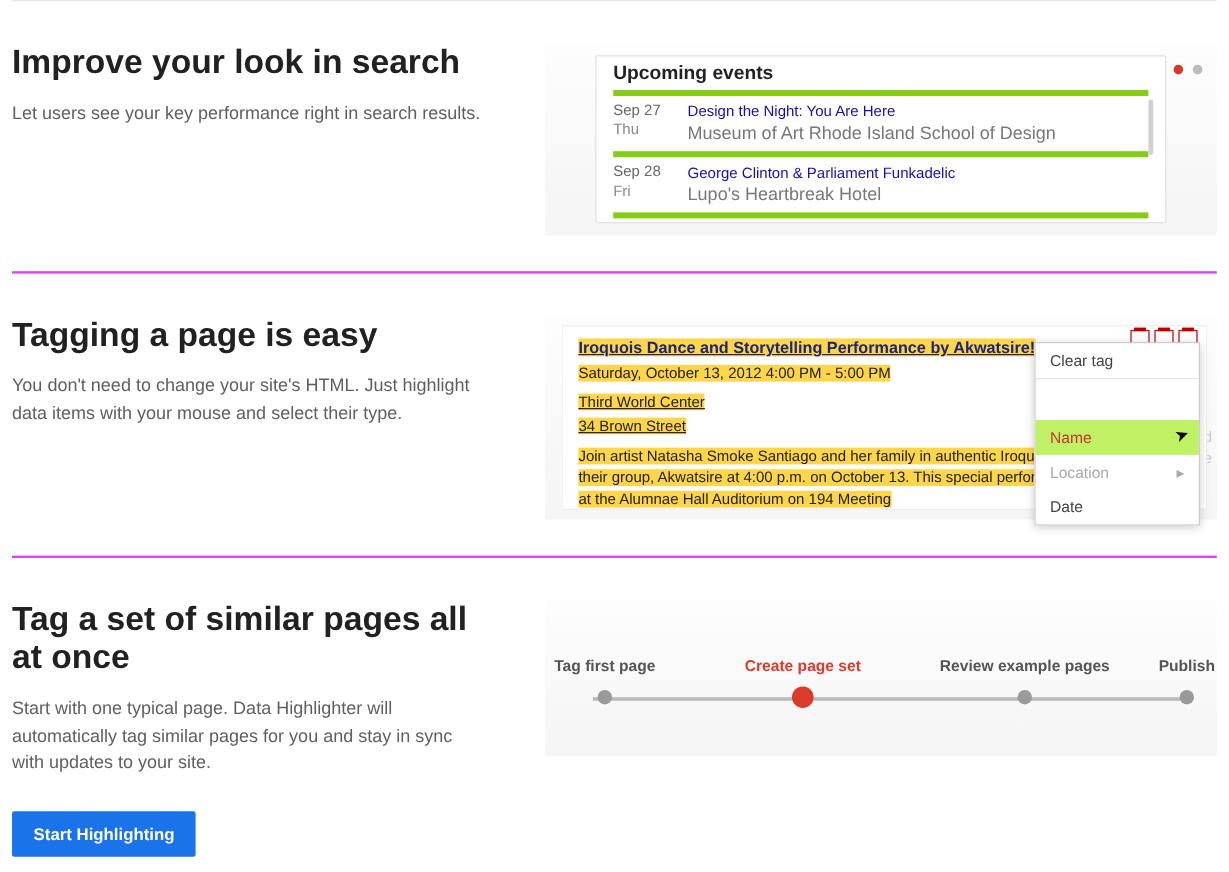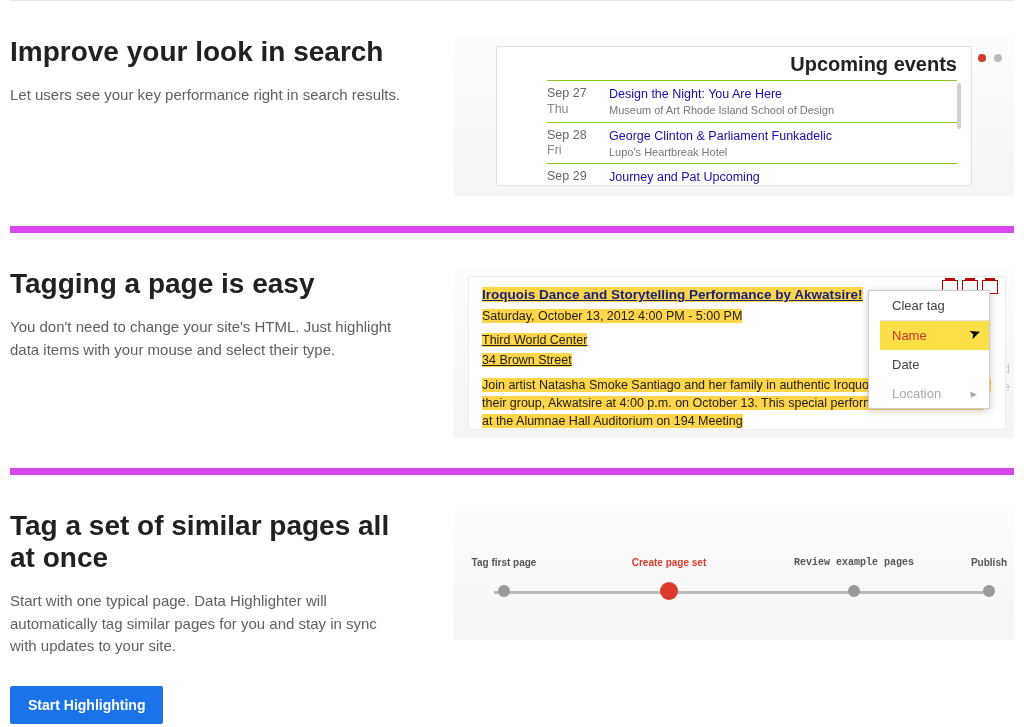--- a/index.html
+++ b/index.html
@@ -6,21 +6,21 @@
   body {
     font-family: "Helvetica Neue", Arial, sans-serif;
     background: #fff;
     color: #222;
     width: 1024px;
     margin: 0 auto;
     padding: 0 10px;
   }
   .section {
     display: flex;
-    border-top: 7px solid #d946ef;
+    border-top: 2px solid #d946ef;
     padding: 35px 0 30px 0;
     justify-content: space-between;
   }
   .section:first-child { border-top: 1px solid #e6e6e6; }
   .left {
     width: 395px;
     flex-shrink: 0;
   }
   .left h2 {
     font-size: 28px;
@@ -43,27 +43,27 @@
   .graphic.tall { height: 170px; }
   .graphic.wide { height: 130px; }
 
   
   .ev-card {
     position: absolute; top: 10px; left: 42px; right: 42px; bottom: 10px;
     background: #fff; border: 1px solid #e0e0e0; border-radius: 2px;
     padding: 6px 14px 0 14px;
     overflow: hidden;
   }
-  .ev-title { font-weight: 700; font-size: 20px; color: #222; margin-bottom: 4px; text-align: right; }
-  .ev-row { display: flex; border-top: 1px solid #84cc16; padding: 5px 0 4px 0; font-size: 12.5px; margin-left: 36px; }
+  .ev-title { font-weight: 700; font-size: 16px; color: #222; margin-bottom: 4px; }
+  .ev-row { display: flex; border-top: 5px solid #84cc16; padding: 5px 0 4px 0; font-size: 12.5px; }
   .ev-date { width: 62px; color: #888; line-height: 1.25; }
   .ev-date .d1 { color: #666; }
   .ev-body { flex: 1; line-height: 1.35; }
   .ev-link { color: #1a0dab; }
-  .ev-sub  { color: #777; font-size: 11px; }
+  .ev-sub  { color: #777; font-size: 15px; }
   .ev-scroll {
     position: absolute; top: 36px; right: 10px; width: 4px; height: 46px;
     background: #d0d0d0; border-radius: 2px;
   }
   .dots { position: absolute; top: 18px; right: 12px; display: flex; gap: 8px; }
   .dot { width: 8px; height: 8px; border-radius: 50%; background: #bbb; }
   .dot.active { background: #d23c2a; }
 
   
   .tag-card {
@@ -81,55 +81,54 @@
   }
   .cal-icons span {
     width: 16px; height: 14px; background: #fff; border: 1px solid #b00;
     position: relative;
   }
   .cal-icons span::before {
     content:""; position:absolute; top:-3px; left:2px; right:2px; height:3px;
     background:#b00;
   }
   .ctx-menu {
-    position: absolute; top: 22px; right: 24px; width: 122px;
+    position: absolute; top: 22px; right: 14px; width: 138px;
     background:#fff; border:1px solid #ccc; box-shadow: 0 2px 8px rgba(0,0,0,.2);
     font-size: 13px;
     z-index: 5;
-    padding-left: 11px;
   }
   .ctx-item { padding: 7px 12px; color: #444; cursor: default; }
-  .ctx-item.sel { background:#fde047; color:#c33; position: relative; }
+  .ctx-item.sel { background:#bef264; color:#c33; position: relative; margin-top: 34px; }
   .ctx-item.dim { color:#aaa; }
   .ctx-sep { border-top:1px solid #e3e3e3; }
   .cursor-glyph {
     position:absolute; right:8px; top:4px; font-size:14px; color:#000;
     transform: rotate(-20deg);
   }
   .bg-text {
     position:absolute; right:0; top:92px; font-size:12.5px; color:#c8c8c8;
     line-height:1.45; text-align:right; padding-right:4px;
   }
 
   
   .timeline { position:absolute; left:40px; right:20px; top:65px; height:40px; }
   .track { position:absolute; top:16px; left:0; right:0; height:3px; background:#bbb; }
   .node { position:absolute; top:10px; width:12px; height:12px; border-radius:50%; background:#9a9a9a; transform:translateX(-50%); }
   .node.big { width:18px; height:18px; top:7px; background:#da3b2b; }
-  .node-label { position:absolute; top:-18px; transform:translateX(-50%); font-size:10px; font-weight:700; color:#555; white-space:nowrap; }
+  .node-label { position:absolute; top:-18px; transform:translateX(-50%); font-size:13px; font-weight:700; color:#555; white-space:nowrap; }
   .node-label.active { color:#da3b2b; }
 
   .btn-primary {
     display:inline-block; margin-top:28px; background:#1a73e8; color:#fff;
     font-weight:700; font-size:14px; padding:11px 18px; border-radius:2px;
     cursor:pointer;
   }
   .pos-0 { left: 2%; }   .lab-0 { left: 2%; }
   .pos-1 { left: 35%; }  .lab-1 { left: 35%; }
-  .pos-2 { left: 72%; }  .lab-2 { left: 72%; font-family: Liberation Mono, monospace; }
+  .pos-2 { left: 72%; }  .lab-2 { left: 72%; }
   .pos-3 { left: 99%; }  .lab-3 { left: 99%; }
 </style>
 </head>
 <body>
 
 <div class="section">
   <div class="left">
     <h2>Improve your look in search</h2>
     <p>Let users see your key performance right in search results.</p>
   </div>
@@ -203,25 +202,25 @@
       <div class="tag-desc"><span class="hl">Join artist Natasha Smoke Santiago and her family in authentic Iroquois dance, and story by their group, Akwatsire at 4:00 p.m. on October 13. This special performance will be located at the Alumnae Hall Auditorium on 194 Meeting</span></div>
     </div>
 
     <div class="ctx-menu">
       <div class="ctx-item">Clear tag</div>
       <div class="ctx-sep"></div>
       <div class="ctx-item sel">
         <span>Name</span>
         <span class="cursor-glyph">➤</span>
       </div>
-      <div class="ctx-item">Date</div>
       <div class="ctx-item dim">
         <span>Location</span>
         <span style="float:right">▸</span>
       </div>
+      <div class="ctx-item">Date</div>
     </div>
   </div>
 </div>
 
 <div class="section" style="border-bottom:none">
   <div class="left">
     <h2>Tag a set of similar pages all at once</h2>
     <p>Start with one typical page. Data Highlighter will automatically tag similar pages for you and stay in sync with updates to your site.</p>
     <div class="btn-primary">Start Highlighting</div>
   </div>

